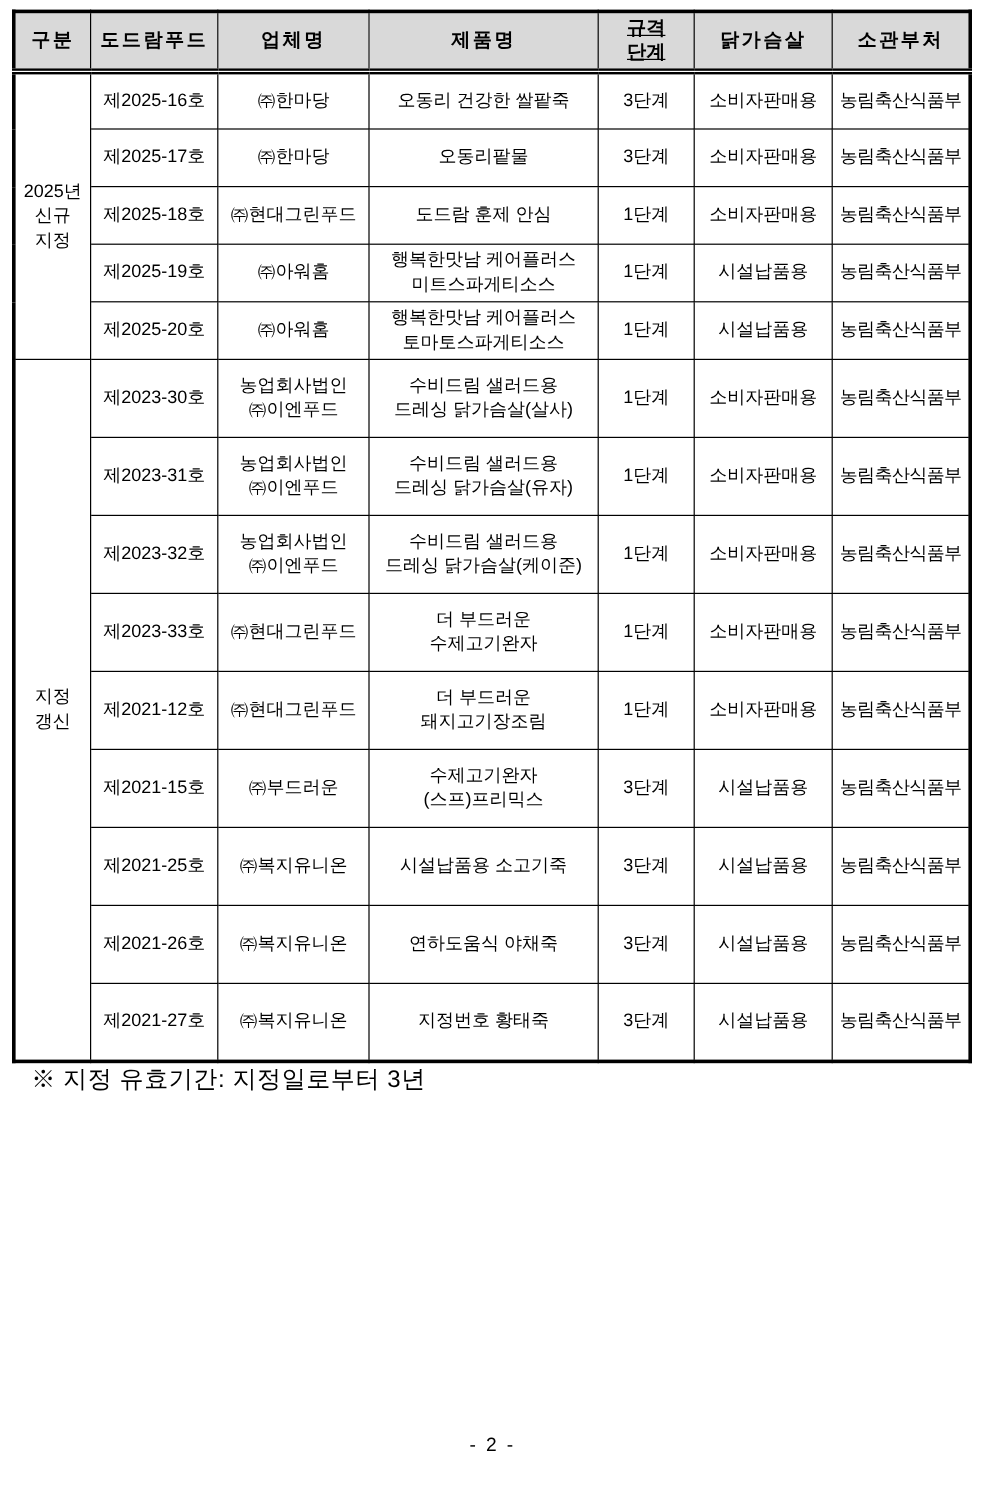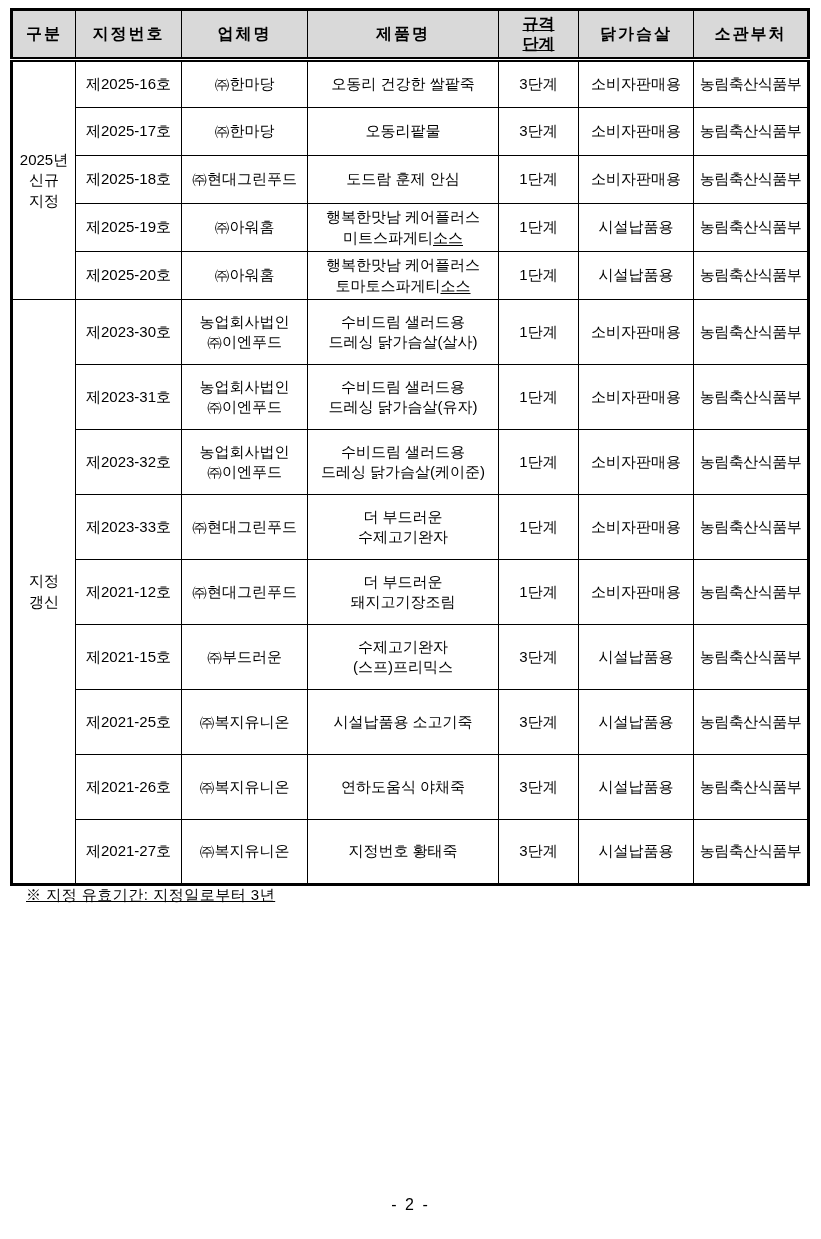--- a/index.html
+++ b/index.html
@@ -43,27 +43,26 @@
     border-bottom: 5px double #000;
   }
   table.main thead th.narrow { letter-spacing: 0; text-decoration: underline; }
   tr.row-short { height: 48px; }
   tr.row-tall  { height: 65px; }
   td.group-label {
     font-size: 15px;
     line-height: 2.2;
   }
   td.cell-ministry { font-size: 14px; letter-spacing: -0.5px; }
-  .ul-part { text-decoration: underline; text-underline-offset: 2px; }
+  .ul-part { text-underline-offset: 2px; }
   .footnote {
     position: absolute;
     left: 26px; top: 886px;
-    font-size: 15px;
+    font-size: 20px;
     letter-spacing: 0.5px;
-    text-decoration: underline;
   }
   .page-number {
     position: absolute;
     left: 0; top: 1196px;
     width: 100%;
     text-align: center;
     font-size: 16px;
     letter-spacing: 2px;
   }
 </style>
@@ -78,21 +77,21 @@
       <col style="width:106px">
       <col style="width:126px">
       <col style="width:191px">
       <col style="width:80px">
       <col style="width:115px">
       <col style="width:115px">
     </colgroup>
     <thead>
       <tr>
         <th>구분</th>
-        <th>지정번호</th>
+        <th>도드람푸드</th>
         <th>업체명</th>
         <th>제품명</th>
         <th class="narrow">규격
 단계</th>
         <th>닭가슴살</th>
         <th>소관부처</th>
       </tr>
     </thead>
     <tbody id="table-body">
         <tr class="row-short">

